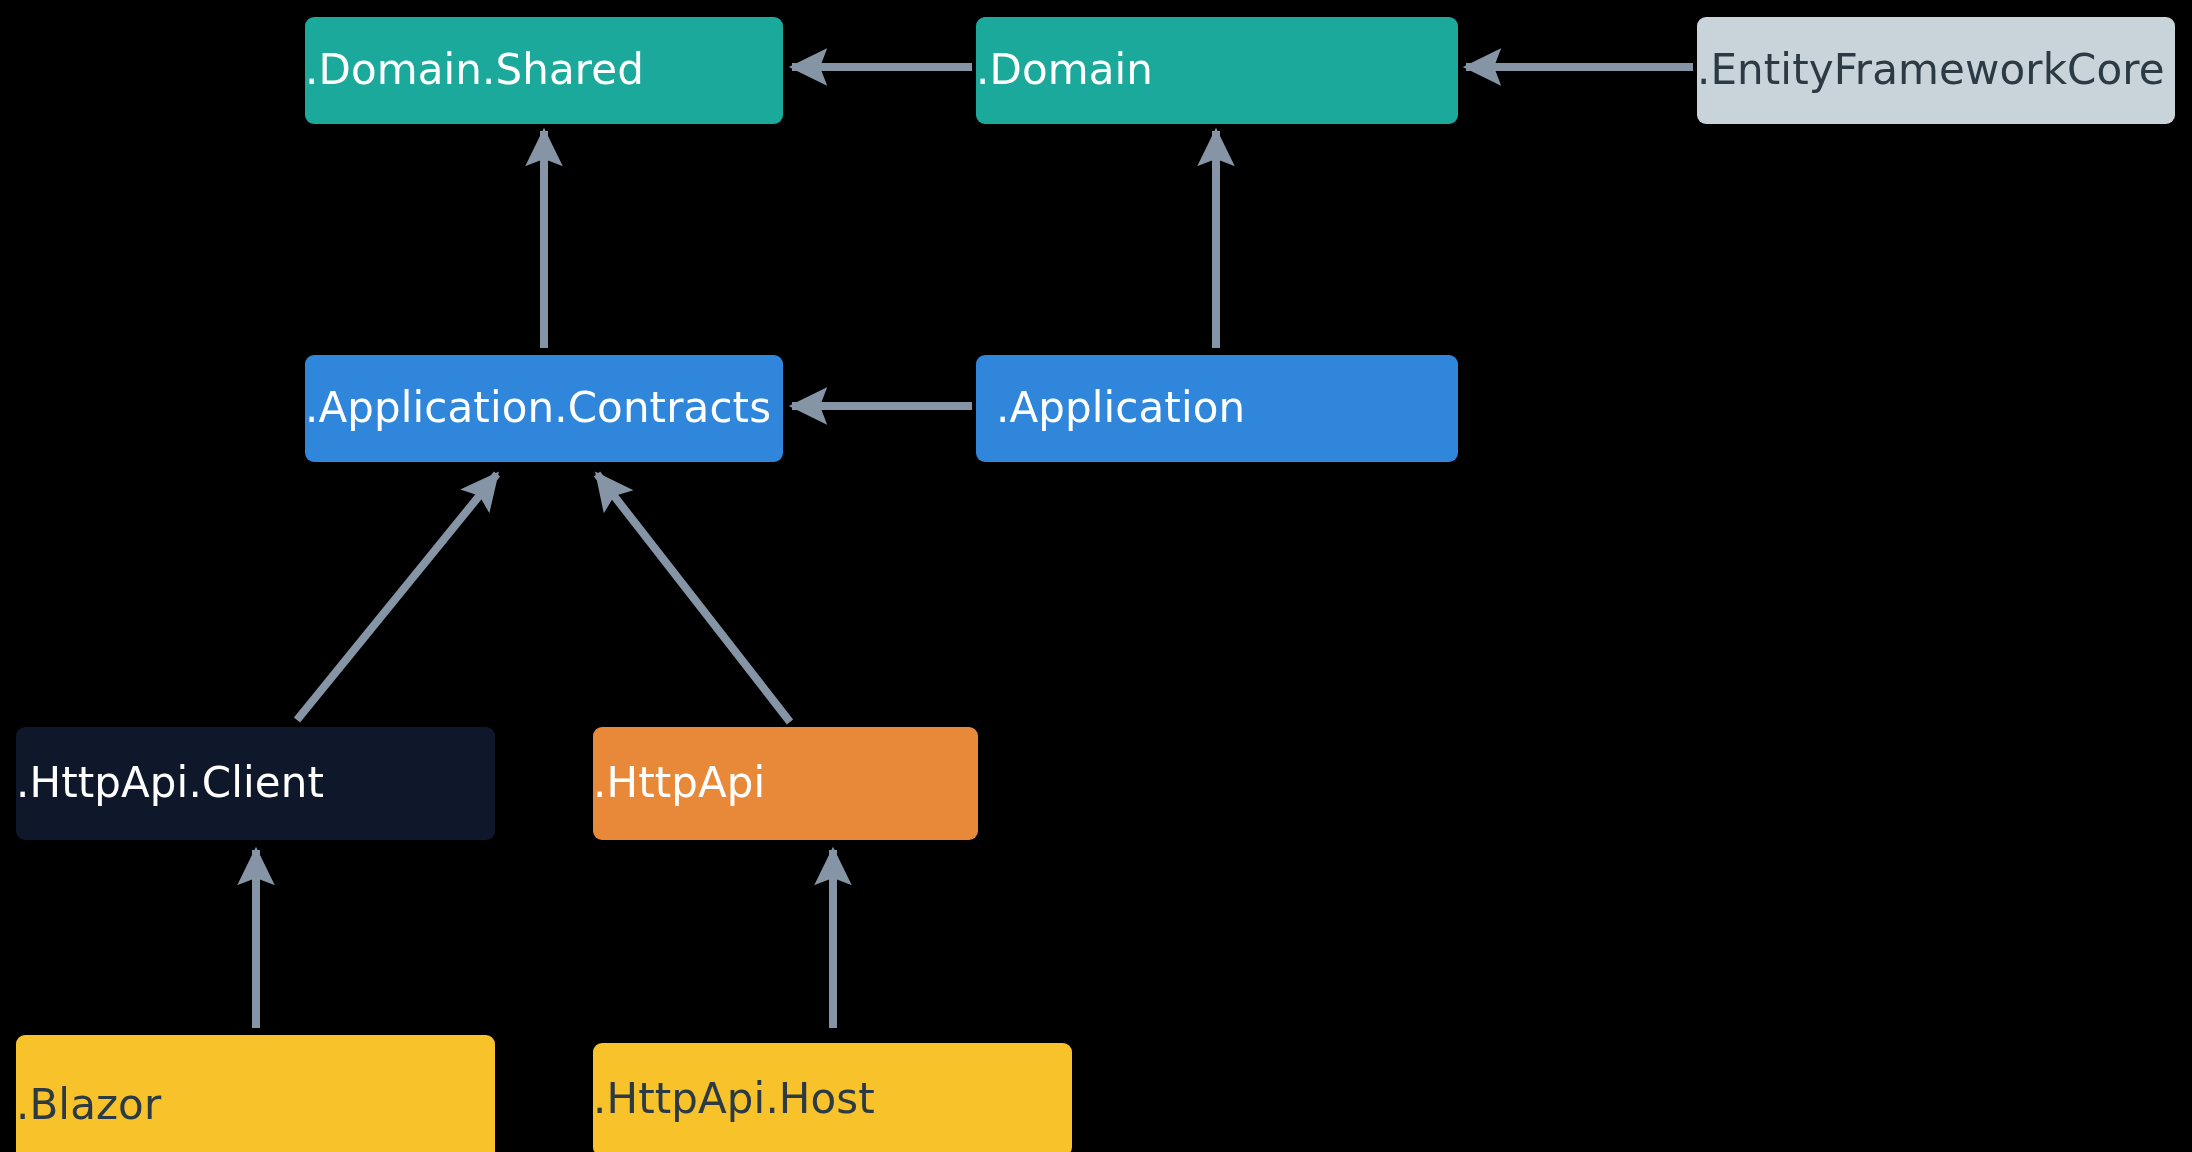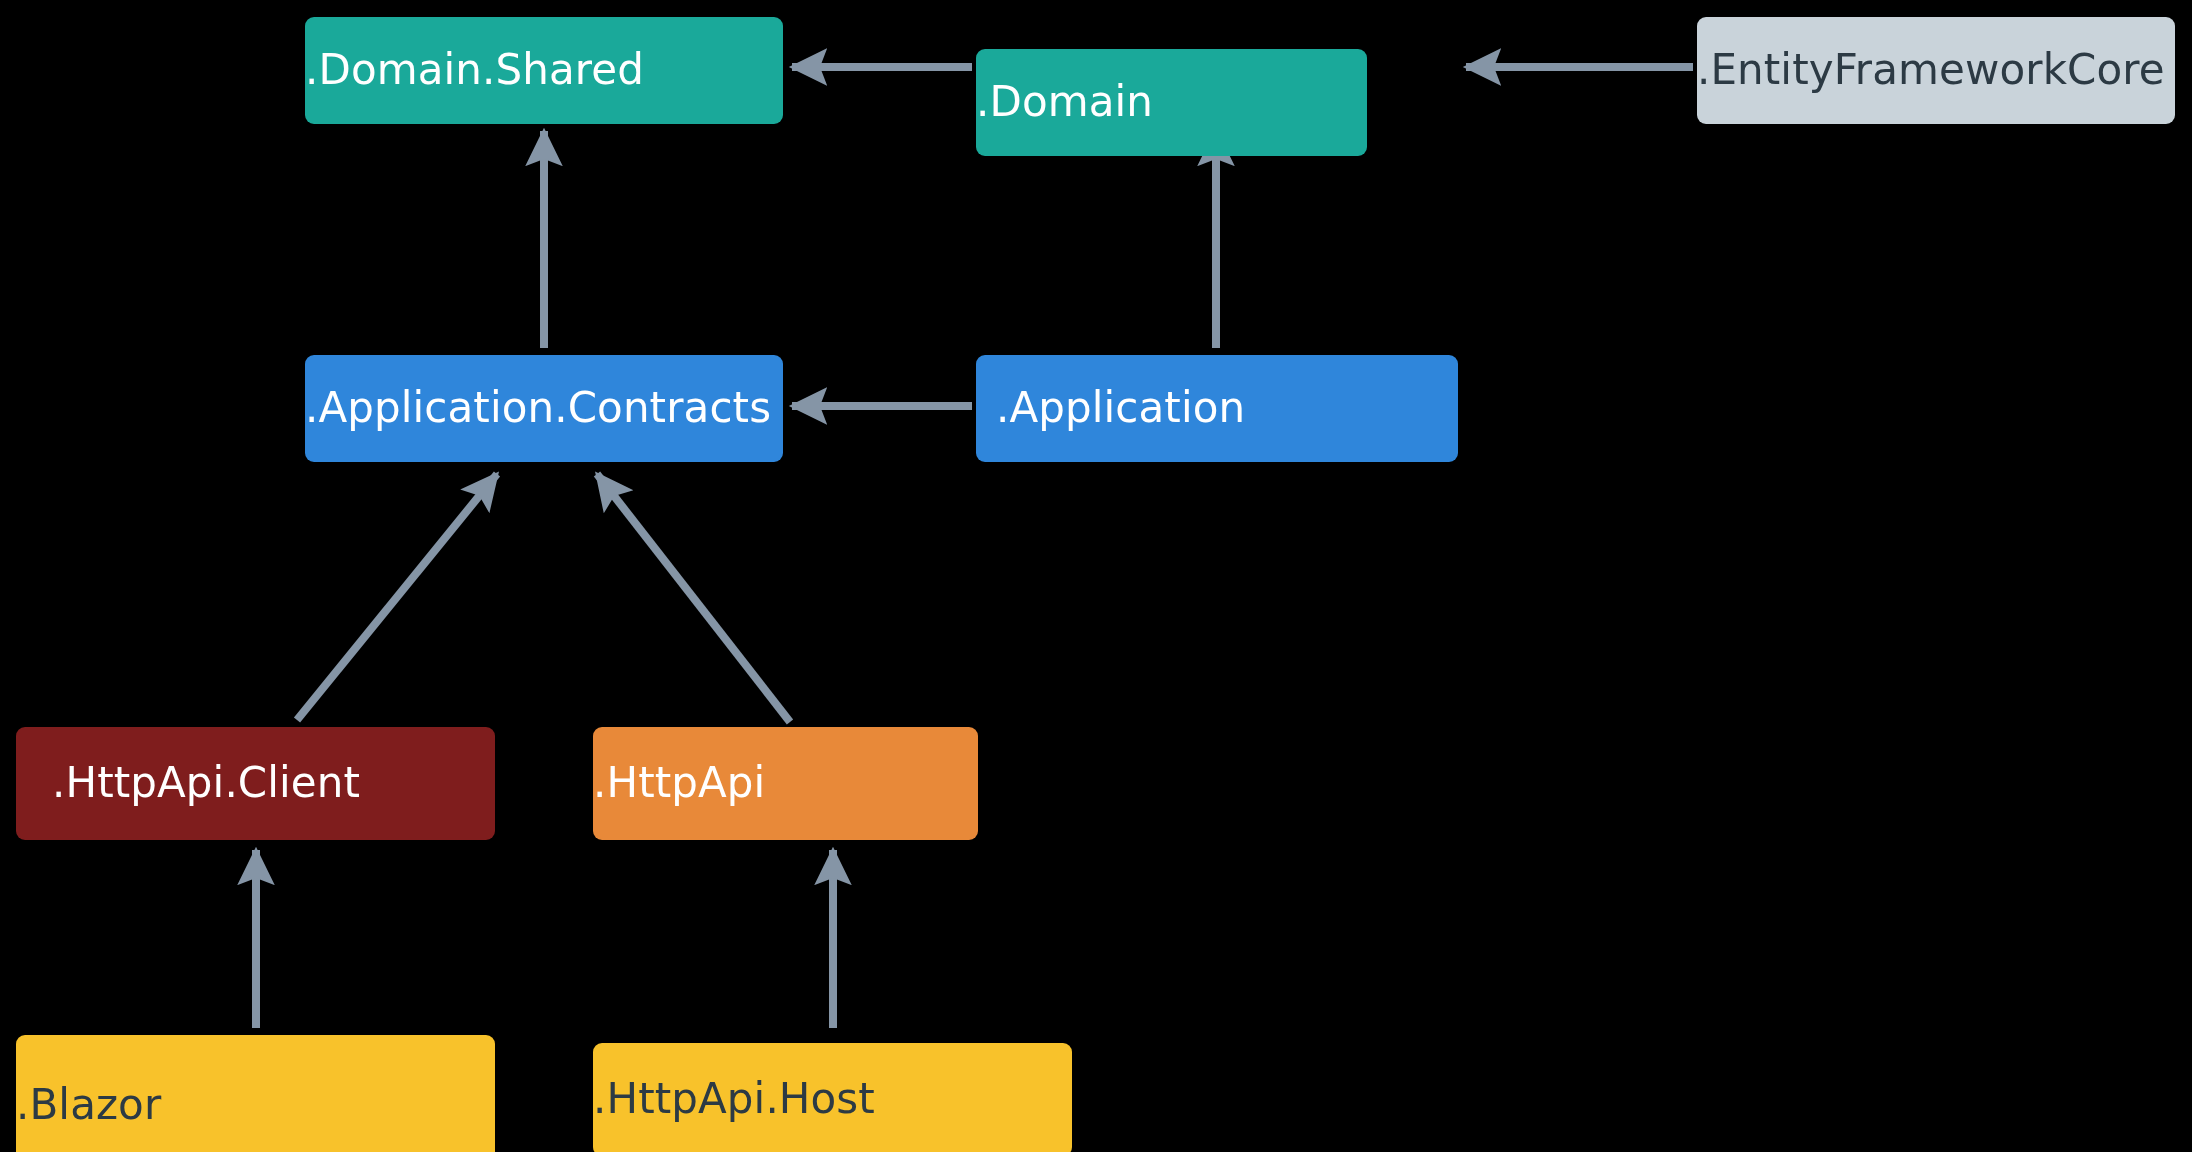--- a/index.html
+++ b/index.html
@@ -67,33 +67,33 @@
         <line x1="790" y1="722" x2="597" y2="474" stroke="#8595a6" stroke-width="8" stroke-linecap="butt" marker-end="url(#arrowhead)"></line>
         <line x1="256" y1="1028" x2="256" y2="850" stroke="#8595a6" stroke-width="8" stroke-linecap="butt" marker-end="url(#arrowhead)"></line>
         <line x1="833" y1="1028" x2="833" y2="850" stroke="#8595a6" stroke-width="8" stroke-linecap="butt" marker-end="url(#arrowhead)"></line>
       </g>
   </svg>
 
   <div id="node-layer">
       <div class="node" style="left: 305px; top: 17px; width: 478px; height: 107px; background: rgb(26, 169, 154); color: rgb(255, 255, 255);">
         <span class="node-label">.Domain.Shared</span>
       </div>
-      <div class="node" style="left: 976px; top: 17px; width: 391px; height: 107px; background: rgb(26, 169, 154); color: rgb(255, 255, 255); margin-top: 32px;">
+      <div class="node" style="left: 976px; top: 17px; width: 482px; height: 107px; background: rgb(26, 169, 154); color: rgb(255, 255, 255);">
         <span class="node-label">.Domain</span>
       </div>
       <div class="node" style="left: 1697px; top: 17px; width: 478px; height: 107px; background: rgb(201, 211, 218); color: rgb(44, 58, 68);">
         <span class="node-label">.EntityFrameworkCore</span>
       </div>
       <div class="node" style="left: 305px; top: 355px; width: 478px; height: 107px; background: rgb(47, 134, 219); color: rgb(255, 255, 255);">
         <span class="node-label">.Application.Contracts</span>
       </div>
       <div class="node" style="left: 976px; top: 355px; width: 482px; height: 107px; background: rgb(47, 134, 219); color: rgb(255, 255, 255); padding-left: 20px;">
         <span class="node-label">.Application</span>
       </div>
-      <div class="node" style="left: 16px; top: 727px; width: 479px; height: 113px; background: #7f1d1d; color: rgb(255, 255, 255); padding-left: 36px;">
+      <div class="node" style="left: 16px; top: 727px; width: 479px; height: 113px; background: #0f172a; color: rgb(255, 255, 255);">
         <span class="node-label">.HttpApi.Client</span>
       </div>
       <div class="node" style="left: 593px; top: 727px; width: 385px; height: 113px; background: rgb(232, 137, 57); color: rgb(255, 255, 255);">
         <span class="node-label">.HttpApi</span>
       </div>
       <div class="node" style="left: 16px; top: 1035px; width: 479px; height: 140px; background: rgb(248, 194, 43); color: rgb(44, 58, 68);">
         <span class="node-label">.Blazor</span>
       </div>
       <div class="node" style="left: 593px; top: 1035px; width: 479px; height: 113px; background: rgb(248, 194, 43); color: rgb(44, 58, 68); margin-top: 8px;">
         <span class="node-label">.HttpApi.Host</span>

